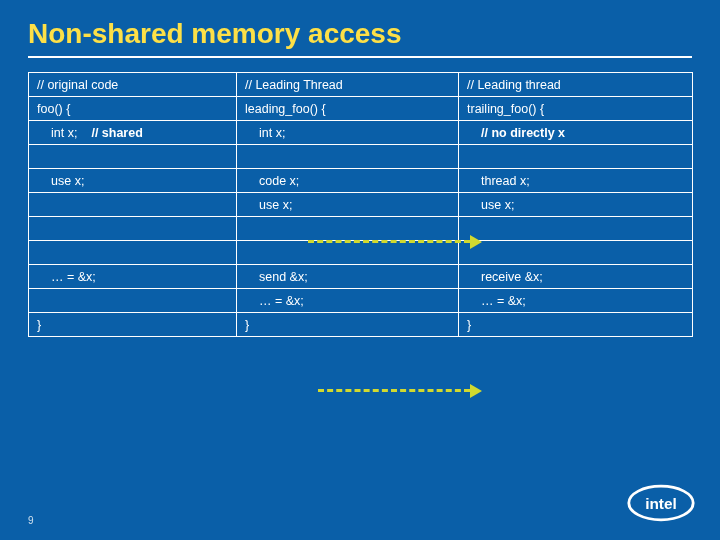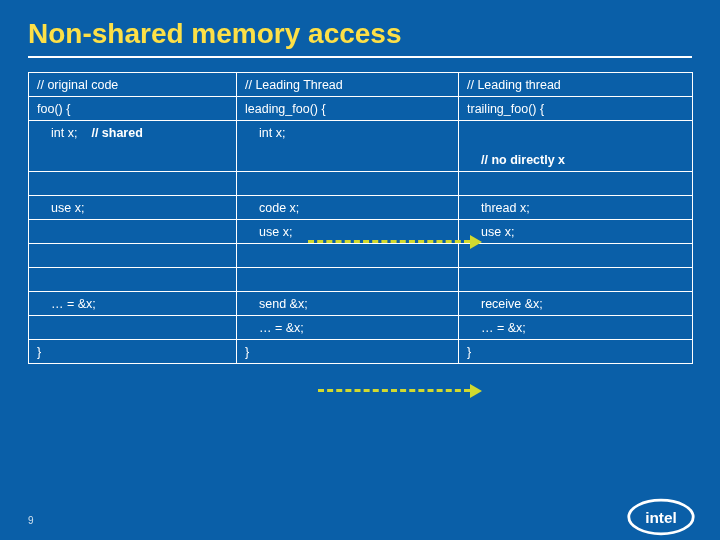--- a/index.html
+++ b/index.html
@@ -41,35 +41,35 @@
   .code-table col.c2 { width: 222px; }
   .code-table col.c3 { width: 234px; }
   .code-table td {
     border: 1px solid #fff;
     padding: 4px 8px 3px 8px;
     vertical-align: top;
     height: 24px;
     line-height: 16px;
     white-space: nowrap;
   }
-  .b { font-weight: 700; margin-top: 27px; }
+  .b { font-weight: 700; }
   .indent1 { padding-left: 14px; display: inline-block; }
   .gap { display: inline-block; width: 14px; }
   .page-num {
     position: absolute;
     left: 28px;
     bottom: 14px;
     font-size: 10px;
     color: #fff;
     opacity: 0.8;
   }
   .logo {
     position: absolute;
     right: 24px;
-    bottom: 2px;
+    bottom: 16px;
     width: 70px;
     height: 42px;
   }
   .logo svg { width: 100%; height: 100%; }
 
   
   .arrow-wrap {
     position: absolute;
     pointer-events: none;
   }

